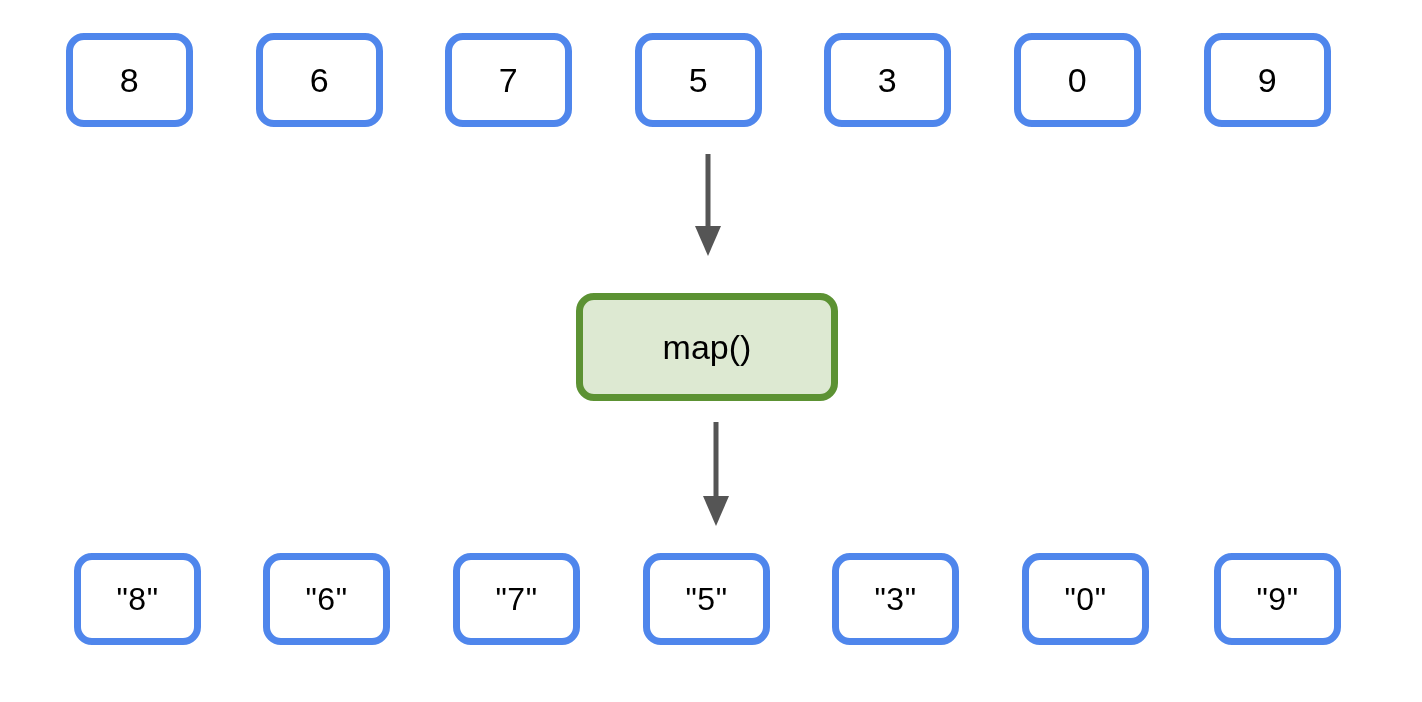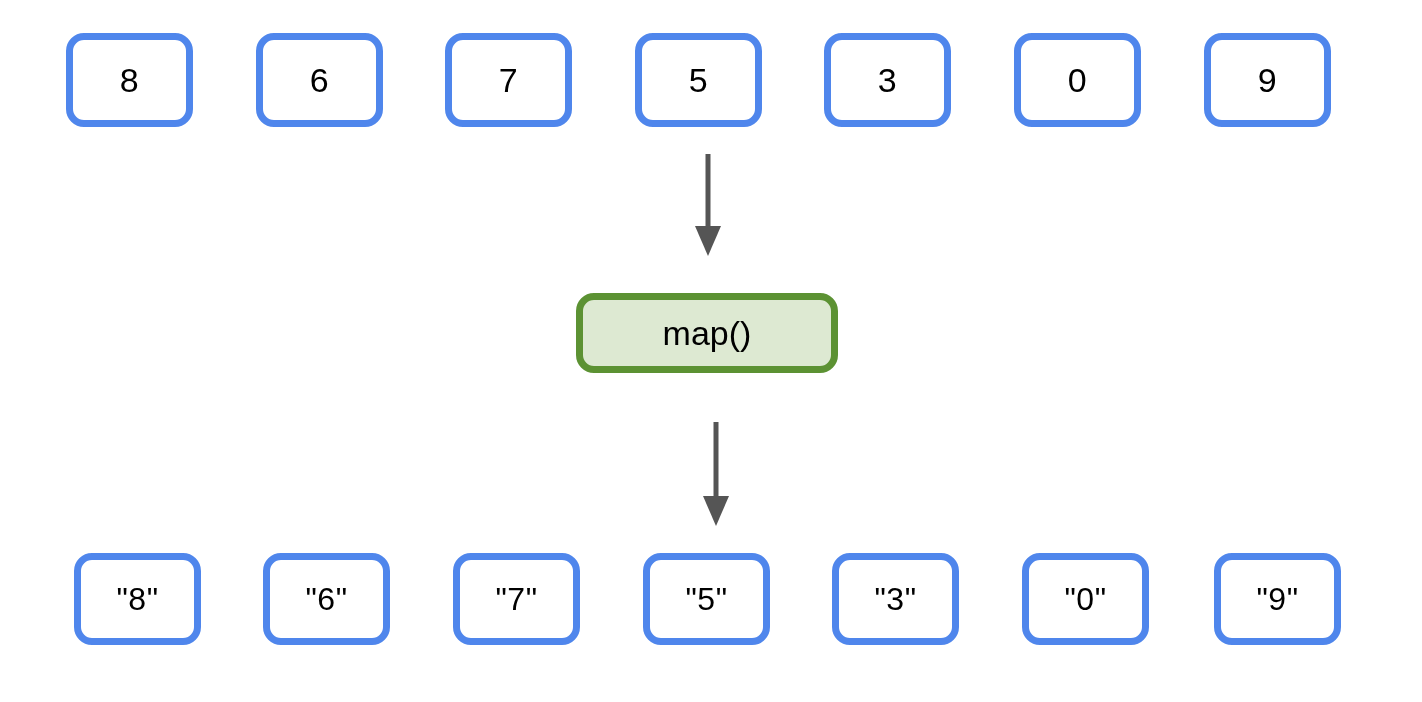--- a/index.html
+++ b/index.html
@@ -79,21 +79,21 @@
   </div>
   <div class="node node-input" style="left:1204px; top:33px; width:127px; height:94px;">
     <span>9</span>
   </div>
 
   <svg class="arrow-svg" style="left:690px; top:150px;" width="40" height="112" viewBox="0 0 40 112">
     <line x1="18" y1="4" x2="18" y2="80" stroke="#555555" stroke-width="5"></line>
     <polygon points="18,106 5,76 31,76" fill="#555555"></polygon>
   </svg>
 
-  <div class="node node-op" style="left:576px; top:293px; width:262px; height:80px;">
+  <div class="node node-op" style="left:576px; top:293px; width:262px; height:108px;">
     <span>map()</span>
   </div>
 
   <svg class="arrow-svg" style="left:698px; top:418px;" width="40" height="112" viewBox="0 0 40 112">
     <line x1="18" y1="4" x2="18" y2="80" stroke="#555555" stroke-width="5"></line>
     <polygon points="18,108 5,78 31,78" fill="#555555"></polygon>
   </svg>
 
   <div class="node node-output" style="left:74px; top:553px; width:127px; height:92px;">
     <span>"8"</span>

